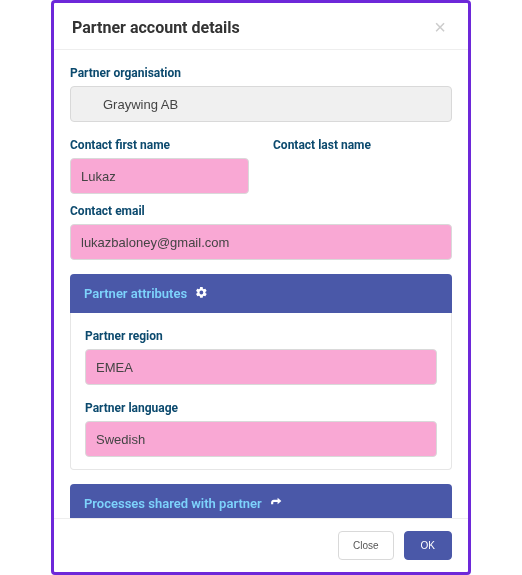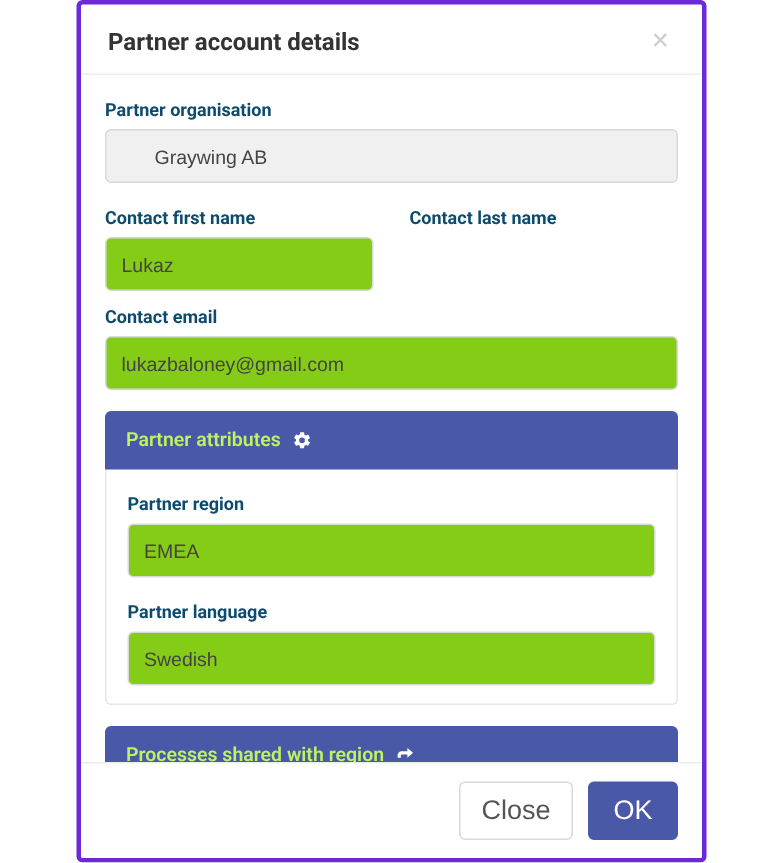--- a/index.html
+++ b/index.html
@@ -54,42 +54,41 @@
     margin: 6px 0 6px 0;
     display: block;
   }
   .input {
     width: 100%;
     border: 1px solid #d9d9d9;
     border-radius: 4px;
     padding: 8px 10px;
     font-size: 13px;
     color: #444;
-    background: #84cc16;
+    background: #f9a8d4;
     outline: none;
     height: 36px;
   }
   .input[readonly] {
     background: #f0f0f0;
     padding-left: 32px;
   }
   .row-2 {
     display: flex;
     gap: 24px;
   }
   .col { flex: 1; }
   .section-band {
     background: #4a58a8;
-    color: #bef264;
+    color: #7dd3fc;
     padding: 12px 14px;
     border-radius: 4px 4px 0 0;
     font-size: 13px;
     font-weight: 600;
     display: flex;
-    align-items: center;
     gap: 8px;
     margin-top: 14px;
   }
   .section-band.standalone {
     border-radius: 4px;
   }
   .section-body {
     border: 1px solid #e6e6e6;
     border-top: none;
     border-radius: 0 0 4px 4px;
@@ -105,21 +104,21 @@
   }
   .modal-footer {
     border-top: 1px solid #eee;
     padding: 12px 16px;
     display: flex;
     justify-content: flex-end;
     gap: 10px;
   }
   .btn {
     border-radius: 4px;
-    font-size: 18px;
+    font-size: 10px;
     padding: 8px 14px;
     cursor: pointer;
     border: 1px solid transparent;
     text-align: right;
   }
   .btn-secondary {
     background: #fff;
     color: #555;
     border-color: #d9d9d9;
   }
@@ -169,21 +168,21 @@
     </div>
     <div class="section-body">
       <label class="field-label">Partner region</label>
       <input class="input mb10" value="EMEA" style="">
 
       <label class="field-label">Partner language</label>
       <input class="input" value="Swedish" style="">
     </div>
 
     <div class="section-band standalone">
-      <span>Processes shared with region</span>
+      <span>Processes shared with partner</span>
       <span class="band-icon">
         <svg viewBox="0 0 24 24">
             <path d="M14 3v4H7c-2.8 0-5 2.2-5 5v3h4v-3c0-.6.4-1 1-1h7v4l7-6-7-6z"></path>
           </svg>
       </span>
     </div>
 
   </div>
 
   <div class="modal-footer">

